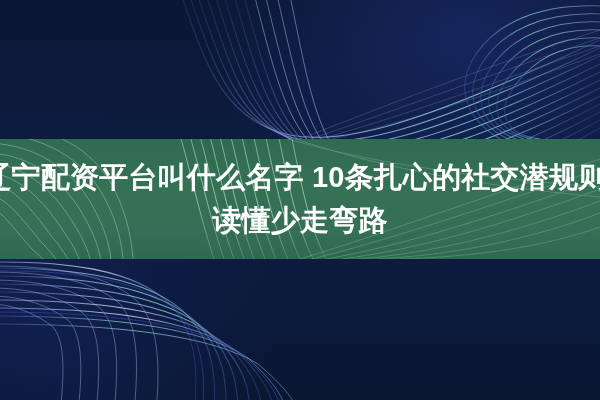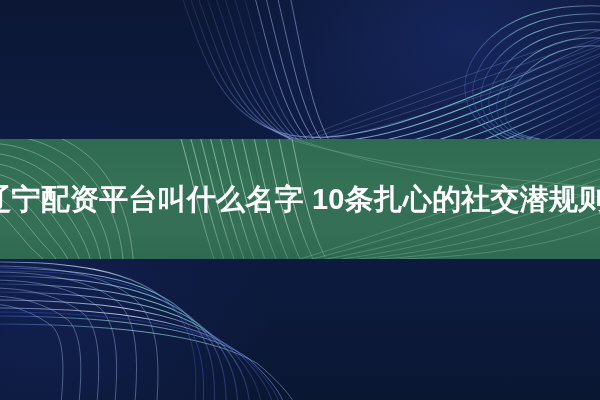--- a/index.html
+++ b/index.html
@@ -215,15 +215,16 @@
       <g fill="none" stroke="#1f4f3c" stroke-width="0.8" opacity="0.25" stroke-linecap="round">
         <path d="M204,-10 C216,30 222,66 240,120"></path>
         <path d="M246,-10 C258,41 264,77 282,120"></path>
         <path d="M320,120 C400,102 488,74 600,36"></path>
       </g>
     </svg>
   </div>
 
   <div id="headline">
     <span class="line1">辽宁配资平台叫什么名字 10条扎心的社交潜规则,</span>
+    <span class="line2">读懂少走弯路</span>
   </div>
 
 </div>
 
 </body></html>

